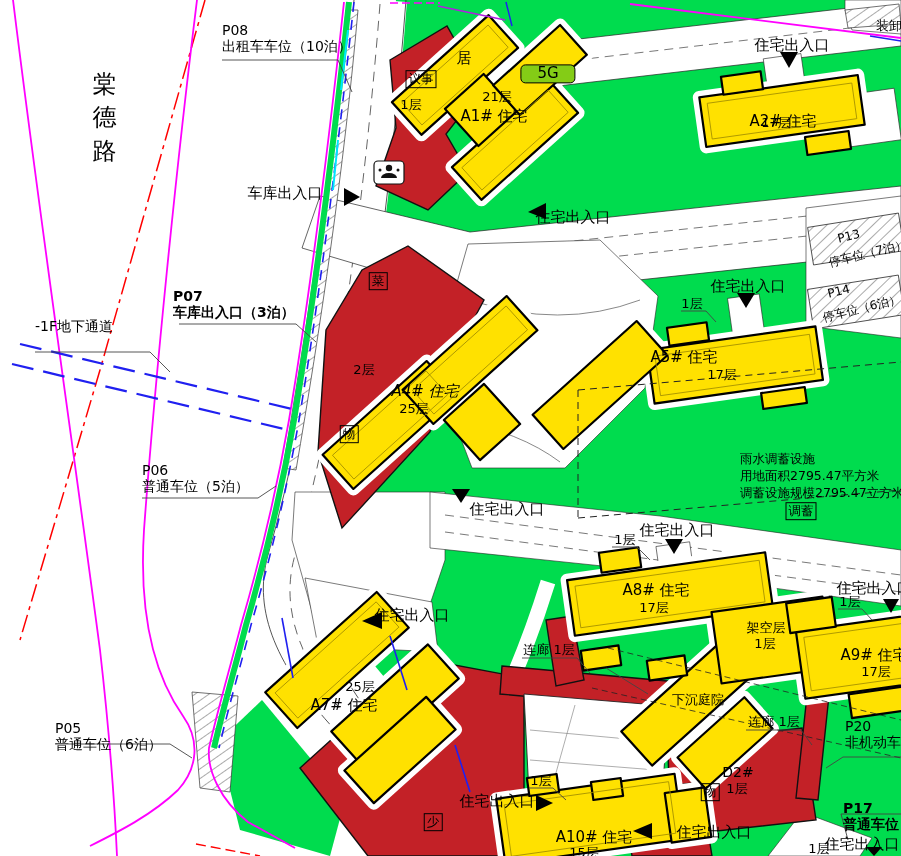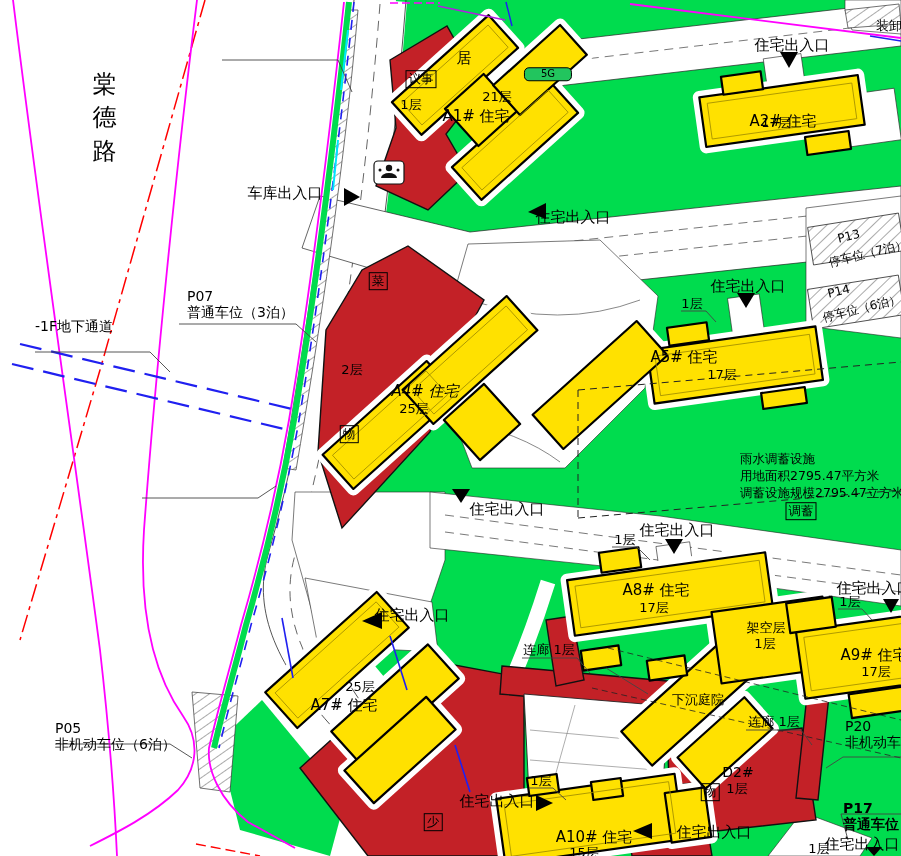--- a/index.html
+++ b/index.html
@@ -9,21 +9,21 @@
   html,body{margin:0;padding:0;background:#888;}
   .canvas{position:relative;width:901px;height:856px;background:#fff;overflow:hidden;
           font-family:"DejaVu Sans",sans-serif;}
   .canvas svg{position:absolute;left:0;top:0;}
   .lbl{position:absolute;color:#000;white-space:nowrap;transform:translate(-50%,-50%);
        font-size:15px;line-height:1.15;}
   .sm{font-size:13px;}
   .xs{font-size:12px;}
   .la{transform:none;font-size:14px;}
   .badge{border:1.5px solid #000;padding:0 2px;font-size:12.5px;line-height:1.25;}
-  .badge5g{border:1.5px solid #000;border-radius:5px;background:#22c55e;padding:0 16px;font-size:10px;}
+  .badge5g{border:1.5px solid #000;border-radius:5px;background:#84cc16;padding:0 16px;font-size:15px;}
   .vroad{writing-mode:vertical-rl;letter-spacing:34px;font-size:24px;transform:none;}
   .rot{transform:translate(-50%,-50%) rotate(-14deg);}
   .rain{font-size:12.5px;line-height:17px;}
 </style>
 </head>
 <body>
 
 <div class="canvas">
 <svg width="901" height="856" viewBox="0 0 901 856">
   <defs>
@@ -239,57 +239,65 @@
     <polygon points="883,599 899,599 891,613"></polygon>
     <polygon points="382,612 382,629 362,621"></polygon>
     <polygon points="536,795 536,811 553,803"></polygon>
     <polygon points="652,823 652,839 633,831"></polygon>
     <polygon points="866,847 882,847 874,856"></polygon>
   </g>
 </svg>
 
 <div class="lbl vroad" style="left:90px;top:52px;">棠德路</div>
 
-<div class="lbl la" style="left:187px;top:288px;">
+<div class="lbl la" style="left:222px;top:22px;">
+  <div>P08</div>
+  <div>出租车车位（10泊）</div>
+</div>
+<div class="lbl la" style="left:173px;top:288px;font-weight:bold;">
   <div>P07</div>
-  <div>普通车位（3泊）</div>
+  <div>车库出入口（3泊）</div>
+</div>
+<div class="lbl la" style="left:142px;top:462px;">
+  <div>P06</div>
+  <div>普通车位（5泊）</div>
 </div>
 <div class="lbl la" style="left:55px;top:720px;">
   <div>P05</div>
-  <div>非机动车位（6泊）</div>
+  <div>普通车位（6泊）</div>
 </div>
 <div class="lbl la" style="left:35px;top:318px;">-1F地下通道</div>
 
 <div class="lbl" style="left:285px;top:194px;">车库出入口</div>
 
 <div class="lbl badge" style="left:421px;top:79px;">议事</div>
 <div class="lbl" style="left:464px;top:59px;">居</div>
 <div class="lbl sm" style="left:411px;top:105px;">1层</div>
 <div class="lbl badge5g" style="left:548px;top:74px;">5G</div>
 <div class="lbl sm" style="left:497px;top:97px;">21层</div>
-<div class="lbl" style="left:476px;top:117px;text-align:right;">A1# 住宅</div>
+<div class="lbl" style="left:494px;top:117px;text-align:right;">A1# 住宅</div>
 
 <div class="lbl" style="left:573px;top:218px;">住宅出入口</div>
 <div class="lbl" style="left:792px;top:46px;">住宅出入口</div>
 <div class="lbl" style="left:783px;top:114px;margin-top:8px;">A2# 住宅</div>
 <div class="lbl sm" style="left:776px;top:123px;">17层</div>
 <div class="lbl sm" style="left:889px;top:26px;">装卸</div>
 
 <div class="lbl xs rot" style="left:849px;top:237px;">P13</div>
 <div class="lbl xs rot" style="left:868px;top:254px;">停车位（7泊）</div>
 <div class="lbl xs rot" style="left:839px;top:292px;">P14</div>
 <div class="lbl xs rot" style="left:862px;top:309px;">停车位（6泊）</div>
 
 <div class="lbl" style="left:748px;top:287px;">住宅出入口</div>
 <div class="lbl sm" style="left:692px;top:304px;">1层</div>
 <div class="lbl" style="left:684px;top:358px;">A5# 住宅</div>
 <div class="lbl sm" style="left:722px;top:375px;">17层</div>
 
 <div class="lbl badge" style="left:378px;top:281px;">菜</div>
-<div class="lbl sm" style="left:352px;top:370px;">2层</div>
+<div class="lbl sm" style="left:364px;top:370px;">2层</div>
 <div class="lbl" style="left:425px;top:392px;font-style:italic;">A4# 住宅</div>
 <div class="lbl sm" style="left:414px;top:409px;">25层</div>
 <div class="lbl badge" style="left:349px;top:434px;">物</div>
 
 <div class="lbl" style="left:507px;top:510px;">住宅出入口</div>
 
 <div class="lbl rain la" style="left:740px;top:450px;">
   <div>雨水调蓄设施</div>
   <div>用地面积2795.47平方米</div>
   <div>调蓄设施规模2795.47立方米</div>

